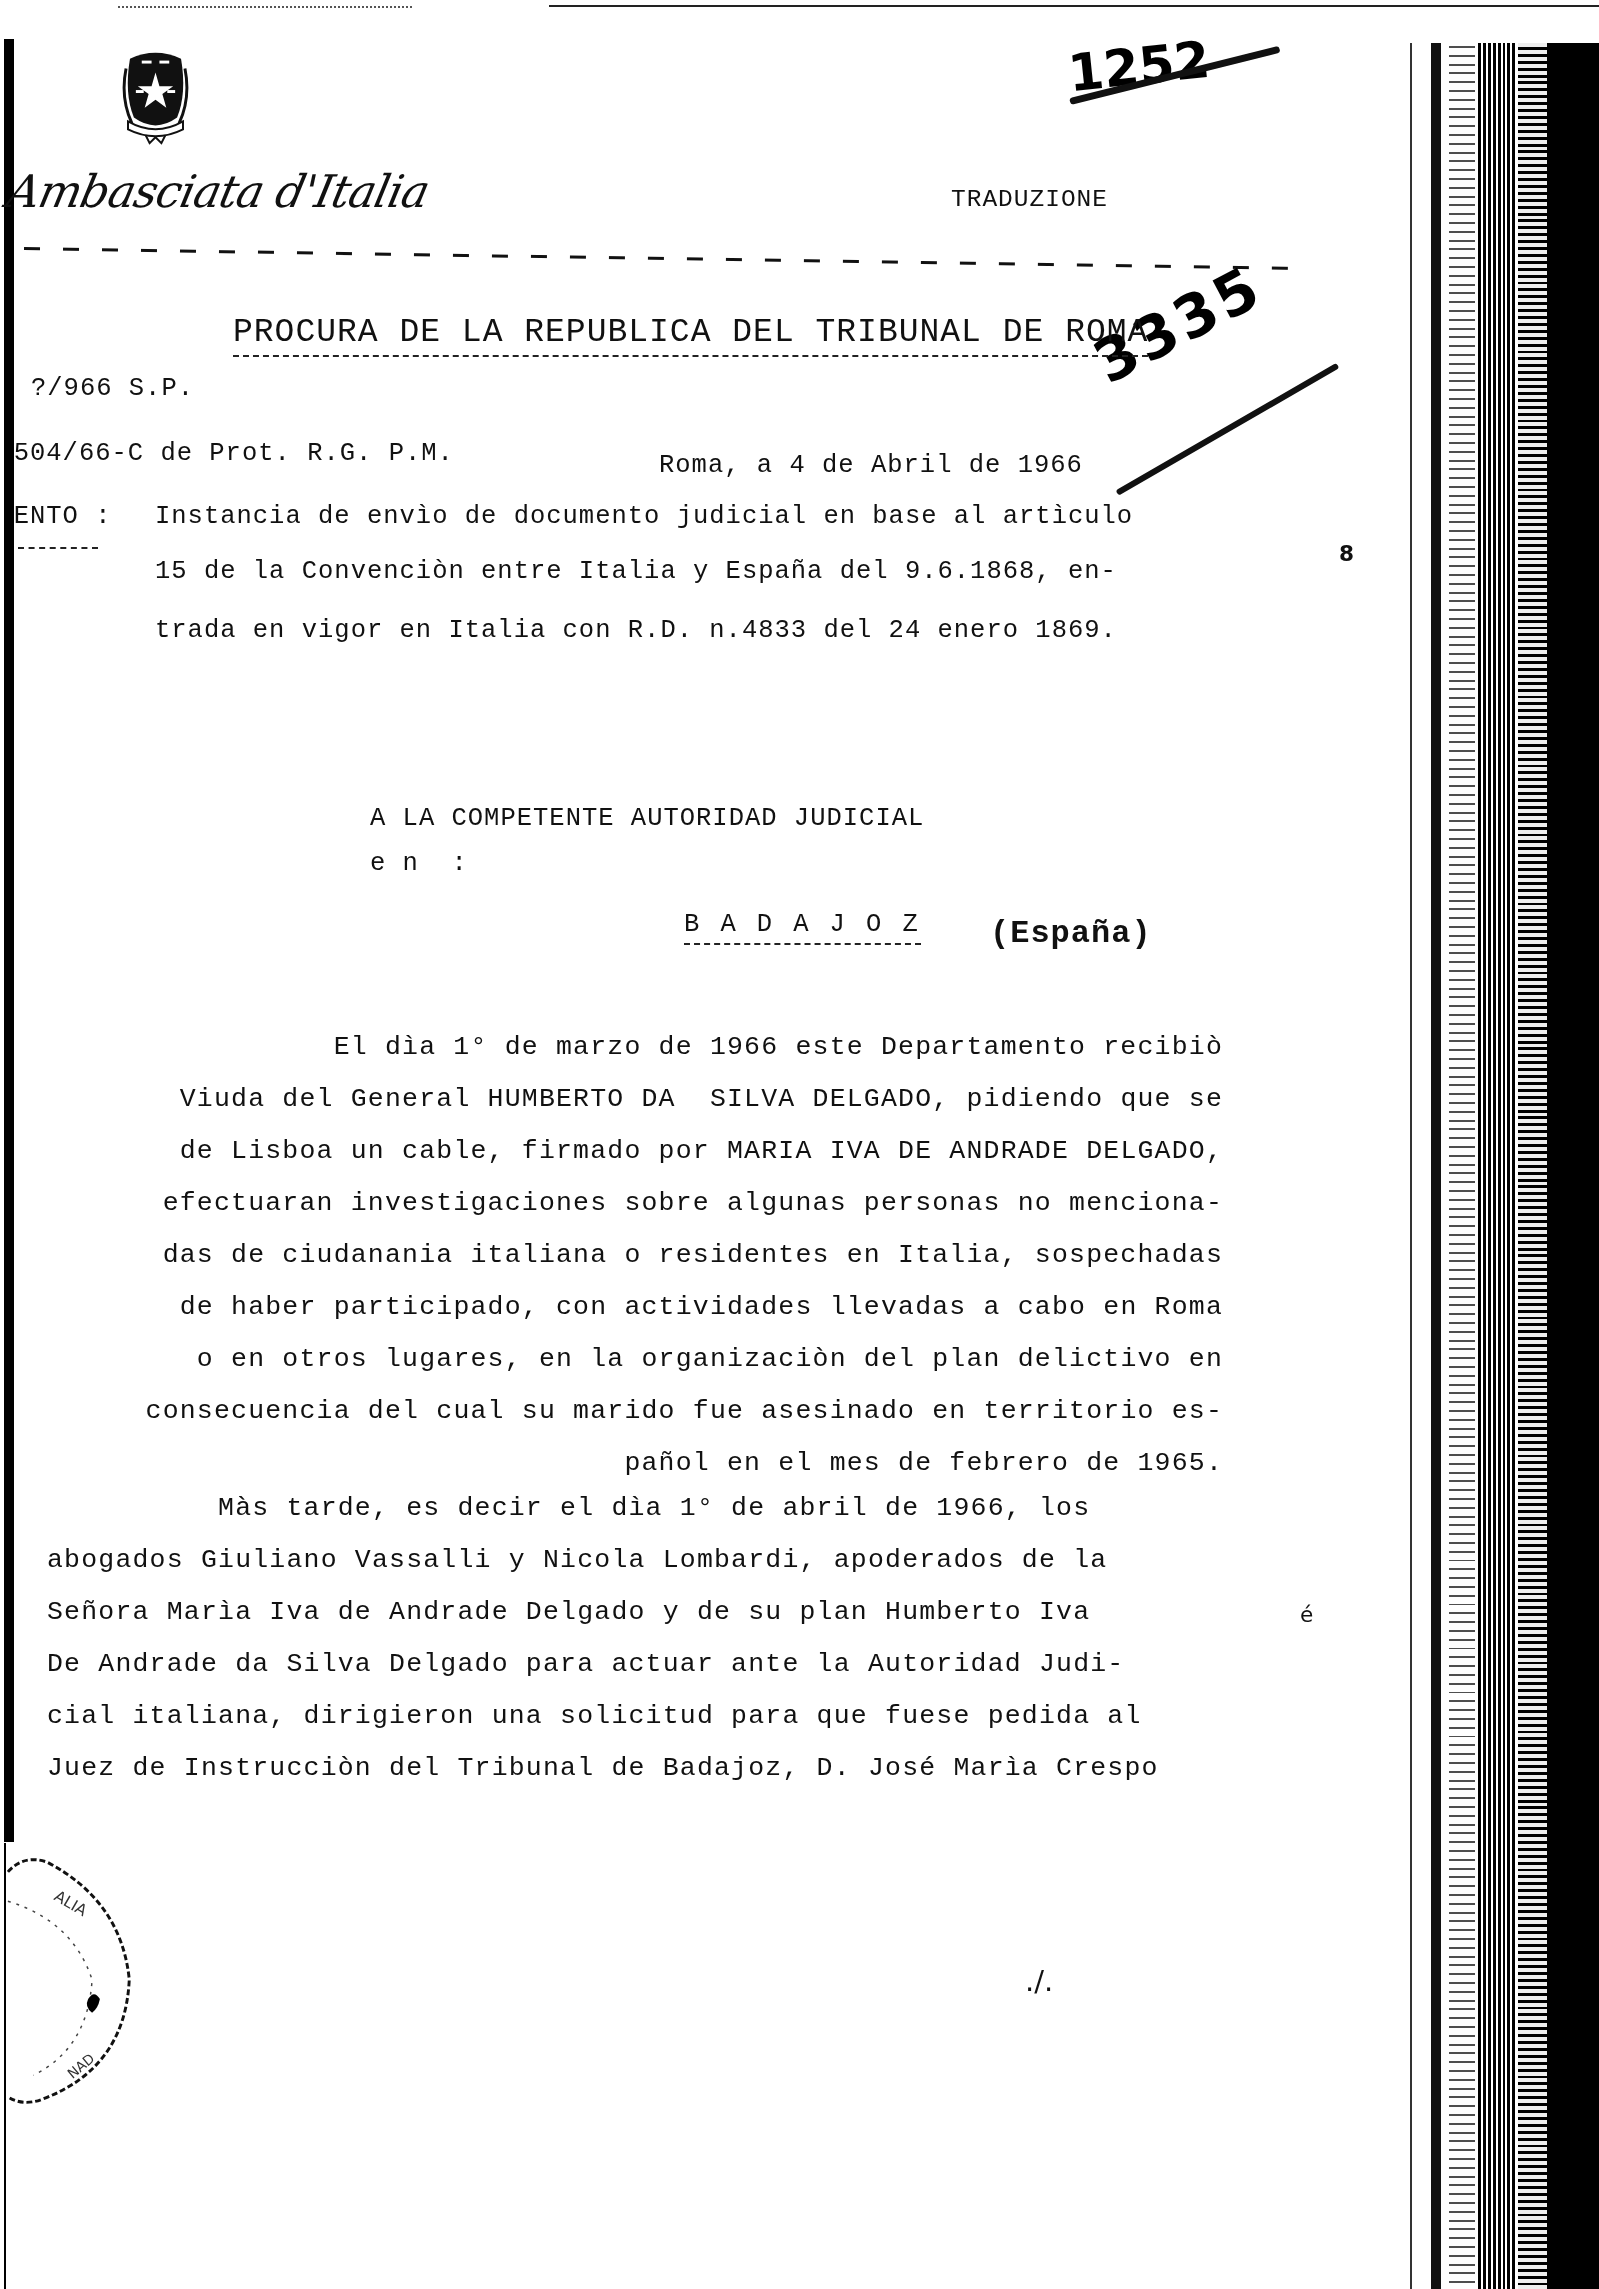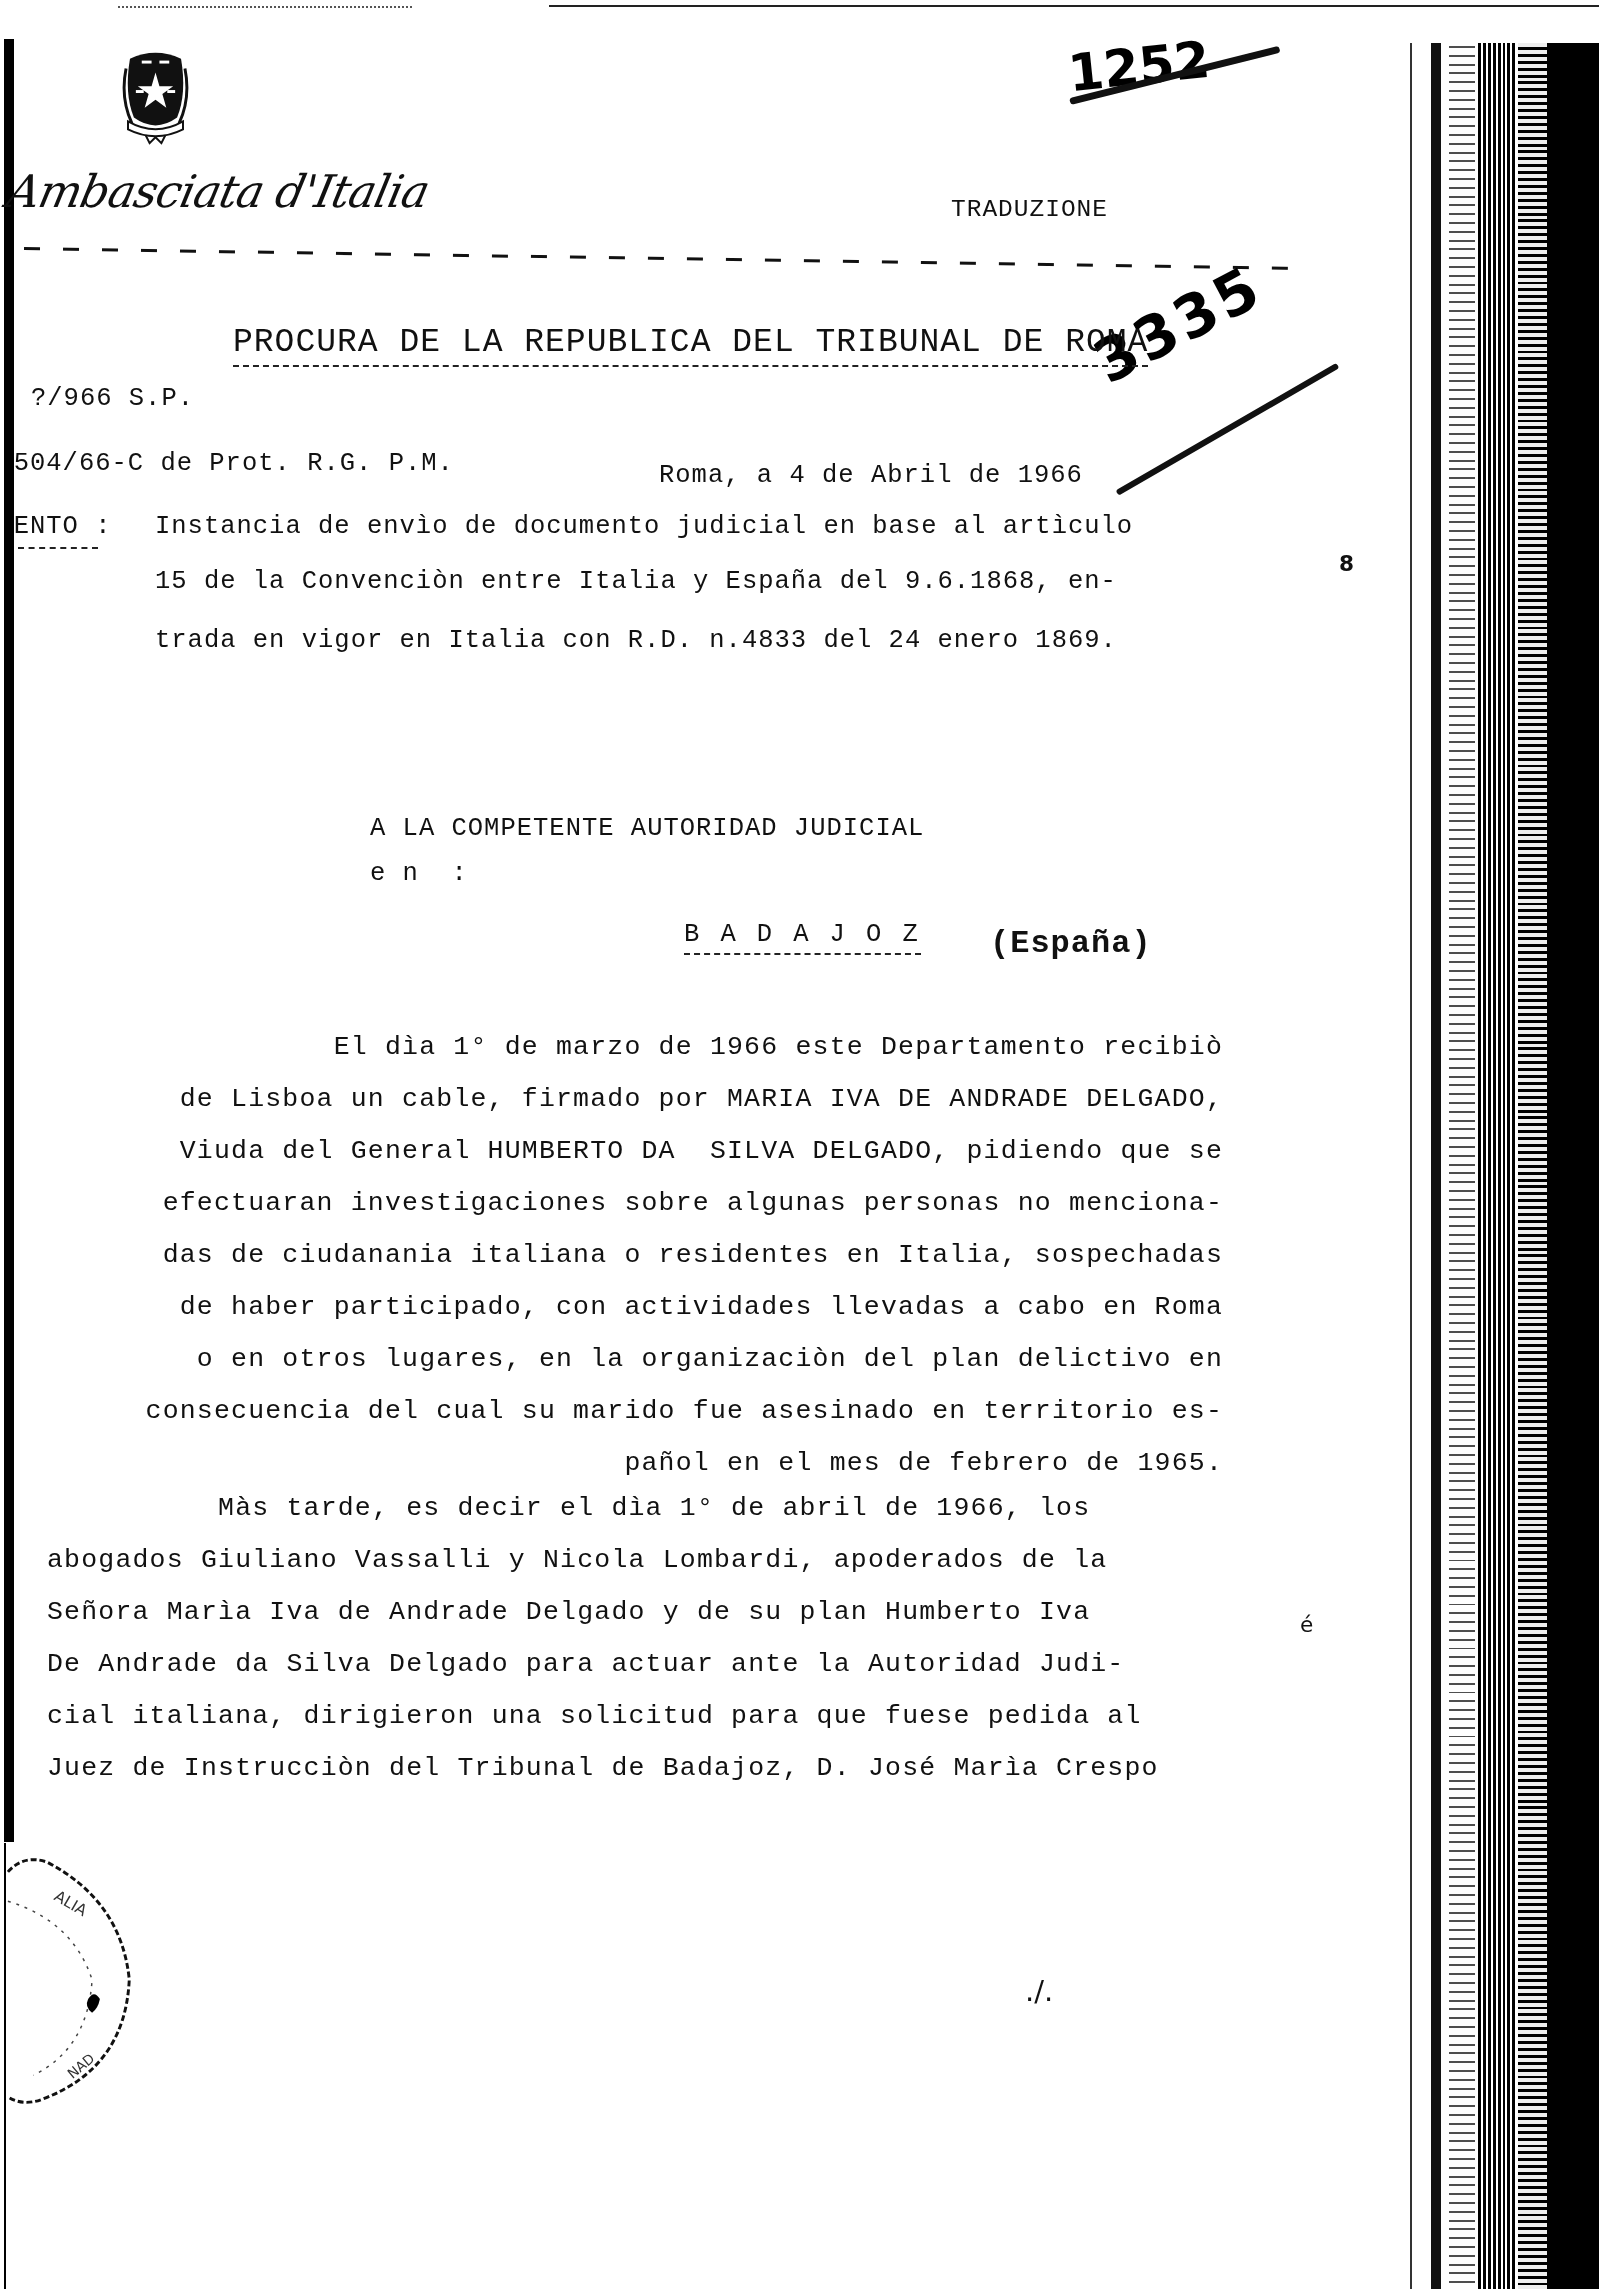--- a/index.html
+++ b/index.html
@@ -1,18 +1,18 @@
 <!DOCTYPE html>
 <html><head>
 <meta charset="utf-8">
 <style>
   html, body { margin: 0; padding: 0; background: #ffffff; }
   body { width: 1600px; height: 2290px; position: relative; overflow: hidden;
          font-family: "Liberation Mono", "DejaVu Sans Mono", monospace; color: #111; }
-  .abs { position: absolute; white-space: pre; margin-top: 10px; }
+  .abs { position: absolute; white-space: pre; }
   .top-rule { position: absolute; left: 549px; top: 4.9px; width: 1051px; height: 2px; background: #222; }
   .top-dots { position: absolute; left: 118px; top: 5.9px; width: 294px; border-top: 2px dotted #555; }
   .left-bar { position: absolute; left: 3.9px; top: 39px; width: 9.8px; height: 1803px; background: #000; }
   .left-thin { position: absolute; left: 3.9px; top: 1843px; width: 2px; height: 447px; background: #000; }
   .emblem { position: absolute; left: 120px; top: 39px; width: 71px; height: 108px; }
   .letterhead { position: absolute; left: 7.8px; top: 165px; font-family: "DejaVu Serif", serif;
                 font-style: italic; font-size: 45px; letter-spacing: -1px; transform: skewX(-12deg); }
   .dash-line { position: absolute; left: 23.5px; top: 243px; width: 1274px; height: 11.8px; transform: rotate(0.9deg);
                transform-origin: left center;
                background-image: linear-gradient(to right, #111 0 15.7px, transparent 15.7px 39px);
@@ -80,22 +80,22 @@
 <div class="abs typed" style="left:155px; top:616px;">trada en vigor en Italia con R.D. n.4833 del 24 enero 1869.</div>
 <div class="abs" style="left:1339px; top:541px; font-family:'DejaVu Sans', sans-serif; font-weight:bold; font-size:21.6px;">8</div>
 
 <div class="abs typed" style="left:370px; top:804px;">A LA COMPETENTE AUTORIDAD JUDICIAL</div>
 <div class="abs typed" style="left:370px; top:849px;">e n  :</div>
 <div class="abs typed ul-dash" style="left:684px; top:910px; letter-spacing:2.9px;">B A D A J O Z</div>
 <div class="abs typed-bold" style="left:990px; top:915px;">(España)</div>
 
 <div class="para" style="top:1021px;text-align:right;">
   <span class="line">          El dìa 1° de marzo de 1966 este Departamento recibiò</span>
+  <span class="line">Viuda del General HUMBERTO DA  SILVA DELGADO, pidiendo que se</span>
   <span class="line">de Lisboa un cable, firmado por MARIA IVA DE ANDRADE DELGADO,</span>
-  <span class="line">Viuda del General HUMBERTO DA  SILVA DELGADO, pidiendo que se</span>
   <span class="line">efectuaran investigaciones sobre algunas personas no menciona-</span>
   <span class="line">das de ciudanania italiana o residentes en Italia, sospechadas</span>
   <span class="line">de haber participado, con actividades llevadas a cabo en Roma</span>
   <span class="line">o en otros lugares, en la organizaciòn del plan delictivo en</span>
   <span class="line">consecuencia del cual su marido fue asesinado en territorio es-</span>
   <span class="line">pañol en el mes de febrero de 1965.</span>
 </div>
 
 <div class="para" style="top:1482px;">
   <span class="line">          Màs tarde, es decir el dìa 1° de abril de 1966, los</span>

